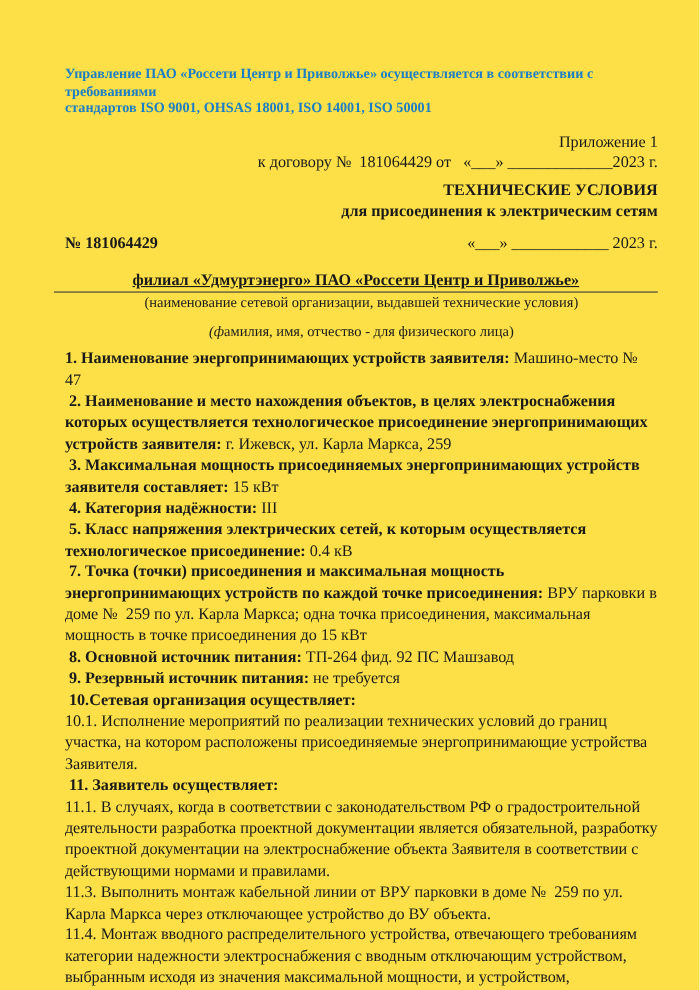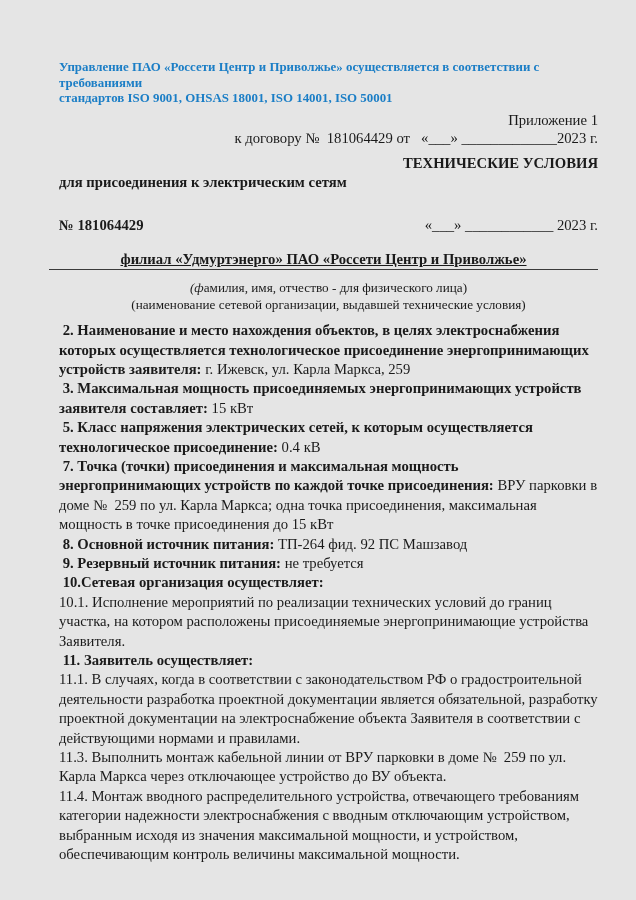--- a/index.html
+++ b/index.html
@@ -1,31 +1,31 @@
 <!DOCTYPE html>
 <html><head>
 <meta charset="utf-8">
 <style>
   html,body { margin:0; padding:0; background:#ffffff; }
   .page {
     width:636px; height:900px; box-sizing:border-box;
     padding:60px 38px 12px 59px;
-    background:#e5e5e5;
+    background:#fde047;
     font-family:"Liberation Serif","DejaVu Serif",serif;
     color:#1a1a1a;
     font-size:14.7px; line-height:19.4px;
     overflow:hidden;
   }
   .notice { color:#1b7ec6; font-weight:bold; font-size:12.9px; line-height:15.5px; }
   .nline { display:block; }
   .right { text-align:right; white-space:pre-wrap; line-height:18.5px; }
-  .appendix { margin-top:4px; }
+  .appendix { margin-top:14px; }
   .title { text-align:right; font-weight:bold; margin-top:6px; }
-  .subtitle { text-align:left; font-weight:bold; }
-  .numrow { display:flex; justify-content:space-between; margin-top:24px; white-space:pre-wrap; }
+  .subtitle { text-align:right; font-weight:bold; }
+  .numrow { display:flex; justify-content:space-between; margin-top:10px; white-space:pre-wrap; }
   .b { font-weight:bold; }
   .orgline {
     margin-top:14px; margin-left:-10px;
     border-bottom:1.4px solid #3a3a3a;
     text-align:center;
   }
   .orgtext { font-weight:bold; text-decoration:underline;margin-top:14px; }
   .caption { text-align:center; font-size:13.2px; line-height:16px; margin-top:1px; }
   .person { margin-top:10px; }
   .docbody { margin-top:8px; }
@@ -48,26 +48,28 @@
   <div class="subtitle">для присоединения к электрическим сетям</div>
 
   <div class="numrow">
     <span class="b">№ 181064429</span>
     <span>«___» ____________ 2023 г.</span>
   </div>
 
   <div class="orgline">
     <span class="orgtext">филиал «Удмуртэнерго» ПАО «Россети Центр и Приволжье»</span>
   </div>
+  <div class="caption">(наименование сетевой организации, выдавшей технические условия)</div>
   <div class="caption person"><i>(ф</i><span>амилия, имя, отчество - для физического лица)</span></div>
-  <div class="caption">(наименование сетевой организации, выдавшей технические условия)</div>
 
   <div class="docbody">
+    <p><span class="b">1. Наименование энергопринимающих устройств заявителя:</span><span> Машино-место №  47</span></p>
     <p><span class="b"> 2. Наименование и место нахождения объектов, в целях электроснабжения которых осуществляется технологическое присоединение энергопринимающих устройств заявителя:</span><span> г. Ижевск, ул. Карла Маркса, 259</span></p>
     <p><span class="b"> 3. Максимальная мощность присоединяемых энергопринимающих устройств заявителя составляет:</span><span> 15 кВт</span></p>
+    <p><span class="b"> 4. Категория надёжности:</span><span> III</span></p>
     <p><span class="b"> 5. Класс напряжения электрических сетей, к которым осуществляется технологическое присоединение:</span><span> 0.4 кВ</span></p>
     <p><span class="b"> 7. Точка (точки) присоединения и максимальная мощность энергопринимающих устройств по каждой точке присоединения:</span><span> ВРУ парковки в доме №  259 по ул. Карла Маркса; одна точка присоединения, максимальная мощность в точке присоединения до 15 кВт</span></p>
     <p><span class="b"> 8. Основной источник питания:</span><span> ТП-264 фид. 92 ПС Машзавод</span></p>
     <p><span class="b"> 9. Резервный источник питания:</span><span> не требуется</span></p>
     <p><span class="b"> 10.Сетевая организация осуществляет:</span><span></span></p>
     <p><span class="b"></span><span>10.1. Исполнение мероприятий по реализации технических условий до границ участка, на котором расположены присоединяемые энергопринимающие устройства Заявителя.</span></p>
     <p><span class="b"> 11. Заявитель осуществляет:</span><span></span></p>
     <p><span class="b"></span><span>11.1. В случаях, когда в соответствии с законодательством РФ о градостроительной деятельности разработка проектной документации является обязательной, разработку проектной документации на электроснабжение объекта Заявителя в соответствии с действующими нормами и правилами.</span></p>
     <p><span class="b"></span><span>11.3. Выполнить монтаж кабельной линии от ВРУ парковки в доме №  259 по ул. Карла Маркса через отключающее устройство до ВУ объекта.</span></p>
     <p><span class="b"></span><span>11.4. Монтаж вводного распределительного устройства, отвечающего требованиям категории надежности электроснабжения с вводным отключающим устройством, выбранным исходя из значения максимальной мощности, и устройством, обеспечивающим контроль величины максимальной мощности.</span></p>

